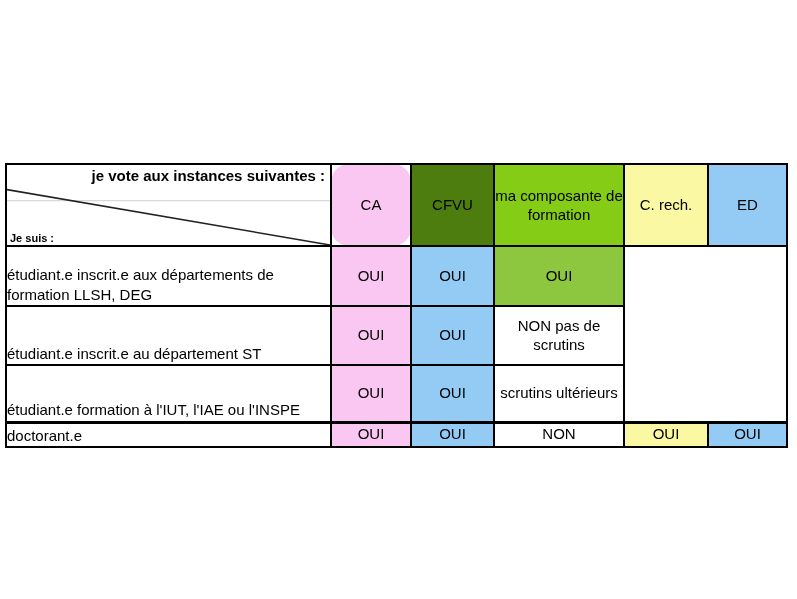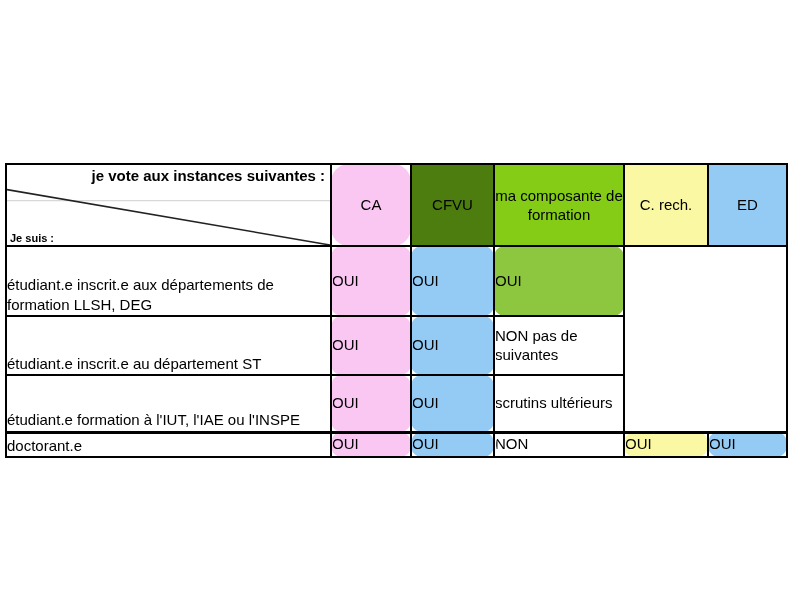--- a/index.html
+++ b/index.html
@@ -21,21 +21,21 @@
     table-layout: fixed;
   }
   table.vote-table td {
     border: 2px solid #000000;
     font-size: 15px;
     overflow: hidden;
     padding: 0;
   }
   
   tr.row-header   { height: 82px; }
-  tr.row-1        { height: 70px; }
+  tr.row-1        { height: 60px; }
   tr.row-2        { height: 59px; }
   tr.row-3        { height: 57px; }
   tr.row-doctorant{ height: 25px; }
   
   tr.row-doctorant td { border-top-width: 3px; margin-left: 12px; }
 
   td.header-cell {
     text-align: center;
     vertical-align: middle;
     line-height: 1.3;
@@ -45,24 +45,24 @@
   td.no-left-border { border-left-style: hidden; }
 
   td.label-cell {
     vertical-align: bottom;
     text-align: left;
     padding: 0 3px 1px 3px;
     line-height: 1.35;
     background: #ffffff;
   }
   td.value-cell {
+    text-align: center;
     vertical-align: middle;
     line-height: 1.25;
     padding: 0 10px;
-    border-radius: 11px;
   }
   td.merged-empty { background: #ffffff; }
 
   
   td.corner-cell {
     position: relative;
     background: #ffffff;
     padding: 0;
     vertical-align: top;
   }
@@ -121,21 +121,21 @@
     <td class="value-cell" style="background: rgb(250, 199, 243);">OUI</td>
     <td class="value-cell" style="background: rgb(148, 203, 245);">OUI</td>
     <td class="value-cell" style="background: rgb(141, 198, 63);">OUI</td>
     <td class="merged-empty" rowspan="3" colspan="2"></td>
   </tr>
 
   <tr class="row-2">
     <td class="label-cell">étudiant.e inscrit.e au département ST</td>
     <td class="value-cell" style="background: rgb(250, 199, 243);">OUI</td>
     <td class="value-cell" style="background: rgb(148, 203, 245);">OUI</td>
-    <td class="value-cell" style="background: rgb(255, 255, 255);">NON pas de suivantes</td>
+    <td class="value-cell" style="background: rgb(255, 255, 255);">NON pas de scrutins</td>
   </tr>
 
   <tr class="row-3">
     <td class="label-cell">étudiant.e formation à l'IUT, l'IAE ou l'INSPE</td>
     <td class="value-cell" style="background: rgb(250, 199, 243);">OUI</td>
     <td class="value-cell" style="background: rgb(148, 203, 245);">OUI</td>
     <td class="value-cell" style="background: rgb(255, 255, 255);">scrutins ultérieurs</td>
   </tr>
 
   <tr class="row-doctorant">

